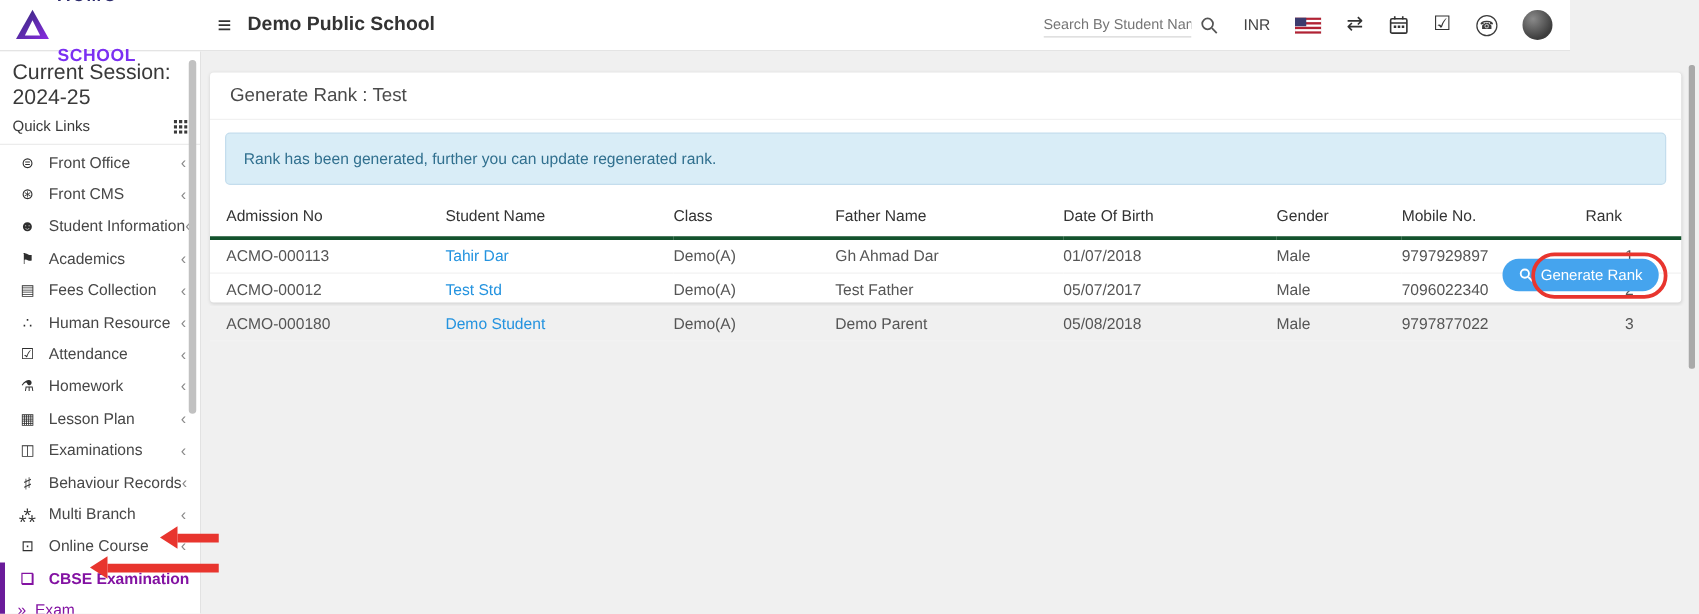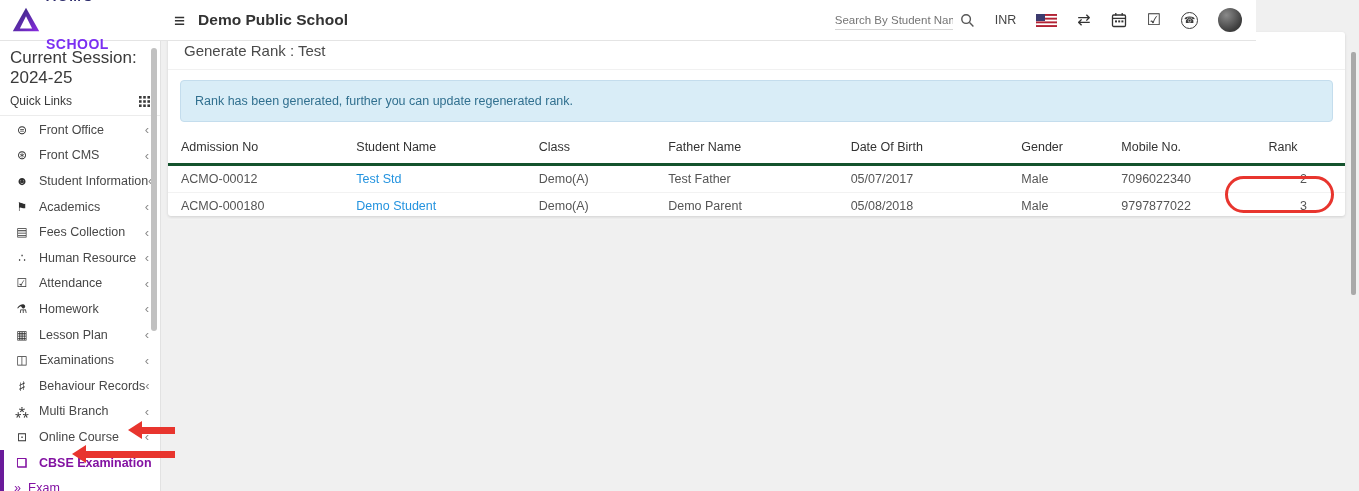--- a/index.html
+++ b/index.html
@@ -68,21 +68,21 @@
   .active-block .sub-item { padding-left:10px; }
   .sub-bullet { margin-right:7px; font-size:12.5px; }
   .sub-active { color:#8312a2; }
   .side-scroll {
     position:absolute; left:151px; top:48px; width:6px; height:283px;
     background:#c1c1c1; border-radius:3px; z-index:6; cursor:pointer;
   }
 
   
   .panel {
-    position:absolute; left:168px; top:32px; width:1177px; height:184px;
+    position:absolute; left:168px; top:58px; width:1177px; height:184px;
     background:#fff; border-radius:3px; box-shadow:0 1px 3px rgba(0,0,0,.13);
   }
   .panel-title {
     height:38px; line-height:38px; padding:0 16px; font-size:15px; color:#4a4a4a;
     border-bottom:1px solid #f1f1f1;
   }
   .alert {
     margin:10px 12px; padding:13px 14px; background:#d9edf7;
     border:1px solid #c4dded; border-radius:4px; color:#31708f; font-size:12.5px;
   }
@@ -305,20 +305,30 @@
         <th>Class</th>
         <th>Father Name</th>
         <th>Date Of Birth</th>
         <th>Gender</th>
         <th>Mobile No.</th>
         <th class="col-rank">Rank</th>
       </tr>
     </thead>
     <tbody>
       <tr>
+        <td>ACMO-000113</td>
+        <td><span class="student-link">Tahir Dar</span></td>
+        <td>Demo(A)</td>
+        <td>Gh Ahmad Dar</td>
+        <td>01/07/2018</td>
+        <td>Male</td>
+        <td>9797929897</td>
+        <td class="col-rank">1</td>
+      </tr>
+      <tr>
         <td>ACMO-00012</td>
         <td><span class="student-link">Test Std</span></td>
         <td>Demo(A)</td>
         <td>Test Father</td>
         <td>05/07/2017</td>
         <td>Male</td>
         <td>7096022340</td>
         <td class="col-rank">2</td>
       </tr>
       <tr>
@@ -327,20 +337,27 @@
         <td>Demo(A)</td>
         <td>Demo Parent</td>
         <td>05/08/2018</td>
         <td>Male</td>
         <td>9797877022</td>
         <td class="col-rank">3</td>
       </tr>
     </tbody>
   </table>
 
+  <button class="gen-btn">
+    <svg width="12" height="12" viewBox="0 0 16 16">
+      <circle cx="6.5" cy="6.5" r="4.4" fill="none" stroke="#fff" stroke-width="2"></circle>
+      <line x1="10.2" y1="10.2" x2="14.5" y2="14.5" stroke="#fff" stroke-width="2"></line>
+    </svg>
+    <span>Generate Rank</span>
+  </button>
   <div class="annot-oval"></div>
 </div>
 
 <div class="arrow arrow-cbse">
   <span class="head"></span>
   <span class="tail"></span>
 </div>
 <div class="arrow arrow-exam">
   <span class="head"></span>
   <span class="tail"></span>

